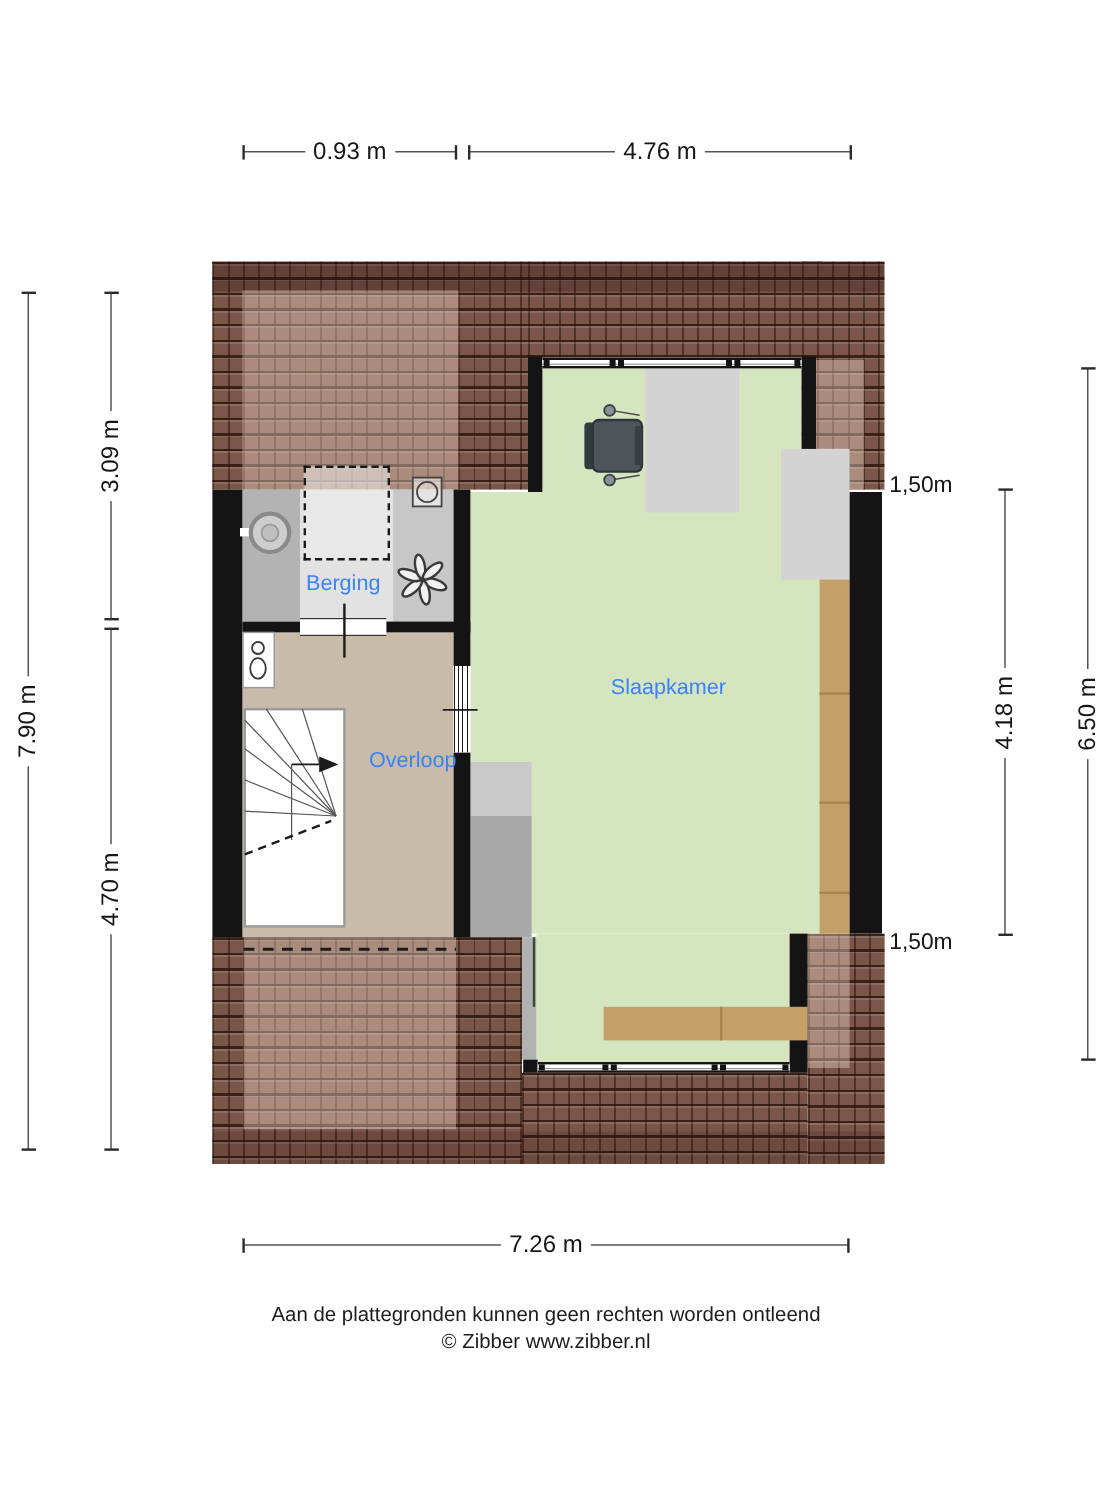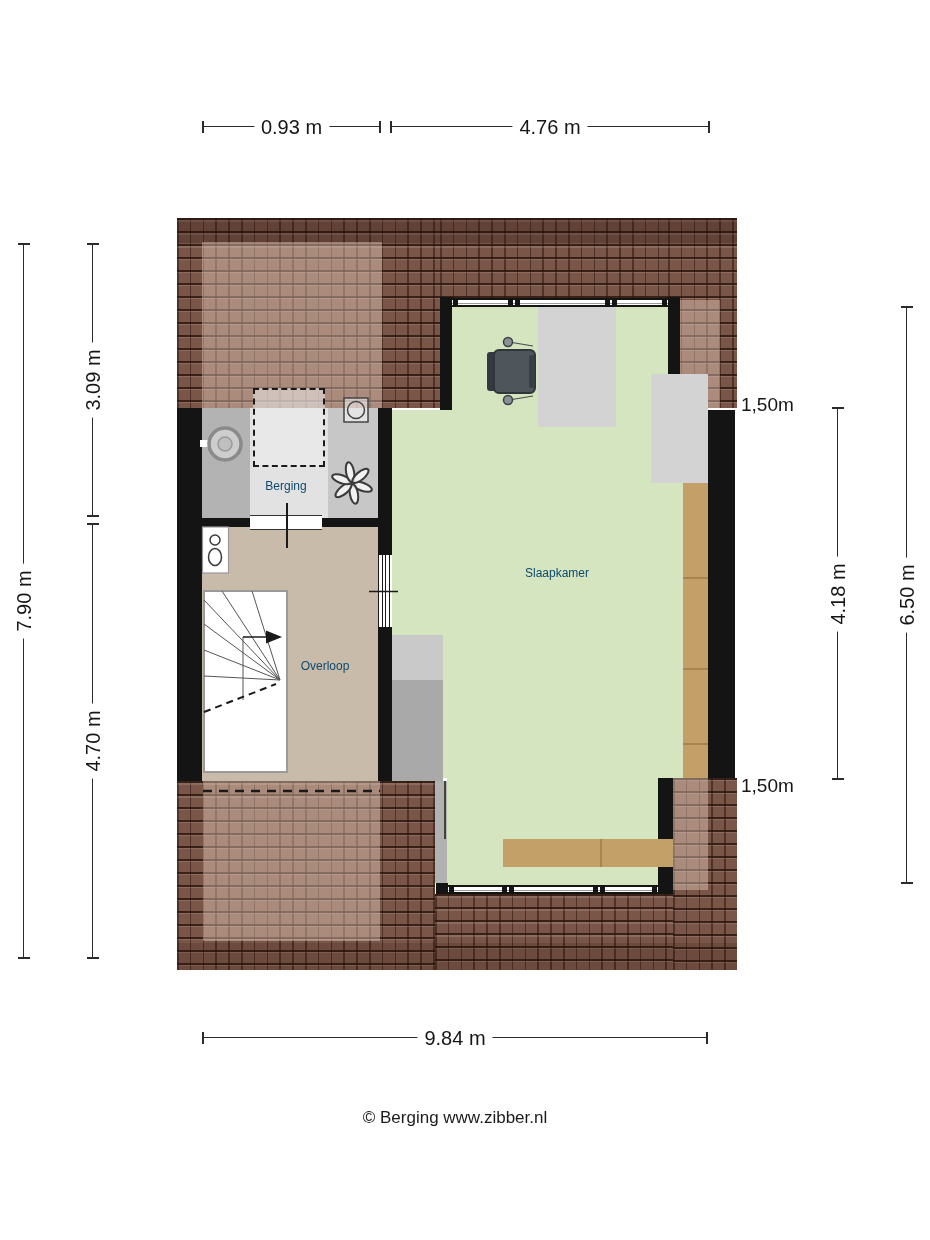--- a/index.html
+++ b/index.html
@@ -27,21 +27,21 @@
   .dim.h{height:0;border-top:1.5px solid #2b2b2b;}
   .dim.v{width:0;border-left:1.5px solid #2b2b2b;}
   .dim.h .tick{position:absolute;top:-6px;width:1.5px;height:12px;background:#2b2b2b;}
   .dim.h .tick.l{left:-1px;} .dim.h .tick.r{right:-0.5px;}
   .dim.v .tick{position:absolute;left:-6px;height:1.5px;width:12px;background:#2b2b2b;}
   .dim.v .tick.t{top:-1px;} .dim.v .tick.b{bottom:-0.5px;}
   .dimlabel{position:absolute;left:50%;top:50%;transform:translate(-50%,-50%);
     background:#fff;padding:0 7px;font-size:20px;color:#161616;white-space:nowrap;}
   .dimlabel.rot{transform:translate(-50%,-50%) rotate(-90deg);}
   .hmark{font-size:19px;color:#161616;white-space:nowrap;z-index:40;transform:translateY(-50%);}
-  .roomlabel{font-size:12px;color:#0c4a6e;white-space:nowrap;z-index:30;transform:translate(-50%,-50%);}
+  .roomlabel{font-size:18px;color:#3b82f6;white-space:nowrap;z-index:30;transform:translate(-50%,-50%);}
   .footer{font-size:17px;color:#1c1c1c;white-space:nowrap;transform:translateX(-50%);z-index:40;}
   .dashedbox{border:2px dashed #1a1a1a;background:rgba(236,236,236,.55);box-sizing:border-box;z-index:22;}
   .woodseamh{position:absolute;left:0;right:0;height:1.5px;background:#a8854e;}
 </style>
 </head>
 <body>
 
 <div id="canvas">
 
   <div class="abs roof" style="left:177px;top:218px;width:263px;height:190px;z-index:1;"></div>
@@ -175,21 +175,21 @@
       <line x1="509" y1="400" x2="533" y2="396" stroke="#4a4a4a" stroke-width="1.2"></line>
       <circle cx="508" cy="342" r="4.5" fill="#8a9094" stroke="#3a4045" stroke-width="1.5"></circle>
       <circle cx="508" cy="400" r="4.5" fill="#8a9094" stroke="#3a4045" stroke-width="1.5"></circle>
       <rect x="487" y="352" width="10" height="39" rx="3" fill="#343b40"></rect>
       <rect x="494" y="350" width="41" height="43" rx="5" fill="#4e565c" stroke="#2f353a" stroke-width="2"></rect>
       <rect x="529" y="355" width="6" height="33" rx="2" fill="#394045"></rect>
     </g>
   </svg>
 
   <div class="abs roomlabel" style="left:286px;top:486px;">Berging</div>
-  <div class="abs roomlabel" style="left:325px;top:634px;margin-top:32px;">Overloop</div>
+  <div class="abs roomlabel" style="left:344px;top:634px;">Overloop</div>
   <div class="abs roomlabel" style="left:557px;top:573px;">Slaapkamer</div>
 
   <div class="abs dim h" style="left:203px;top:126px;width:177px;">
     <span class="tick l"></span>
       <span class="tick r"></span>
     <span class="dimlabel">0.93 m</span>
   </div>
   <div class="abs dim h" style="left:391px;top:126px;width:318px;">
     <span class="tick l"></span>
       <span class="tick r"></span>
@@ -219,21 +219,22 @@
   </div>
   <div class="abs dim v" style="left:906px;top:307px;height:576px;">
     <span class="tick t"></span>
       <span class="tick b"></span>
     <span class="dimlabel rot">6.50 m</span>
   </div>
 
   <div class="abs dim h" style="left:203px;top:1037px;width:504px;">
     <span class="tick l"></span>
       <span class="tick r"></span>
-    <span class="dimlabel">9.84 m</span>
+    <span class="dimlabel">7.26 m</span>
   </div>
 
   <span class="abs hmark" style="left:741px;top:405px;">1,50m</span>
   <span class="abs hmark" style="left:741px;top:786px;">1,50m</span>
 
-  <div class="abs footer" style="left:455px;top:1108px;">© Berging www.zibber.nl</div>
+  <div class="abs footer" style="left:455px;top:1086px;">Aan de plattegronden kunnen geen rechten worden ontleend</div>
+  <div class="abs footer" style="left:455px;top:1108px;">© Zibber www.zibber.nl</div>
 
 </div>
 
 </body></html>

